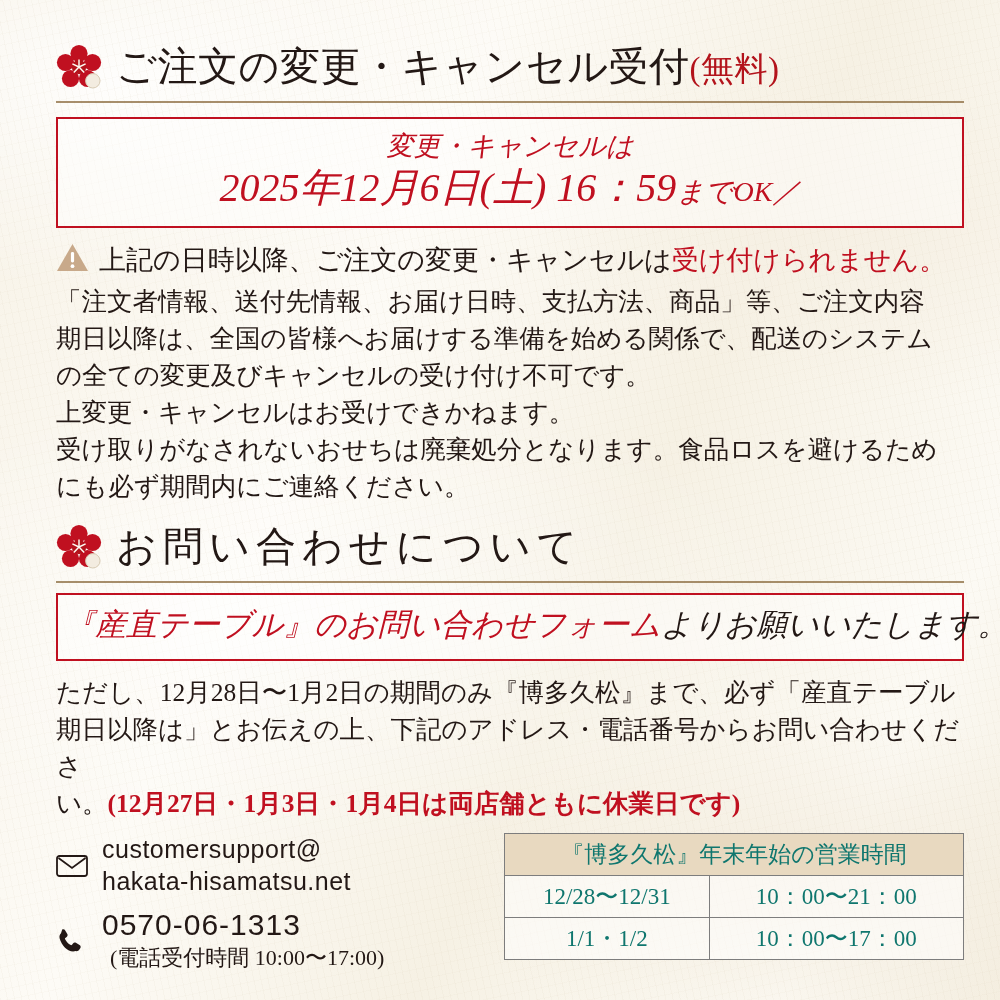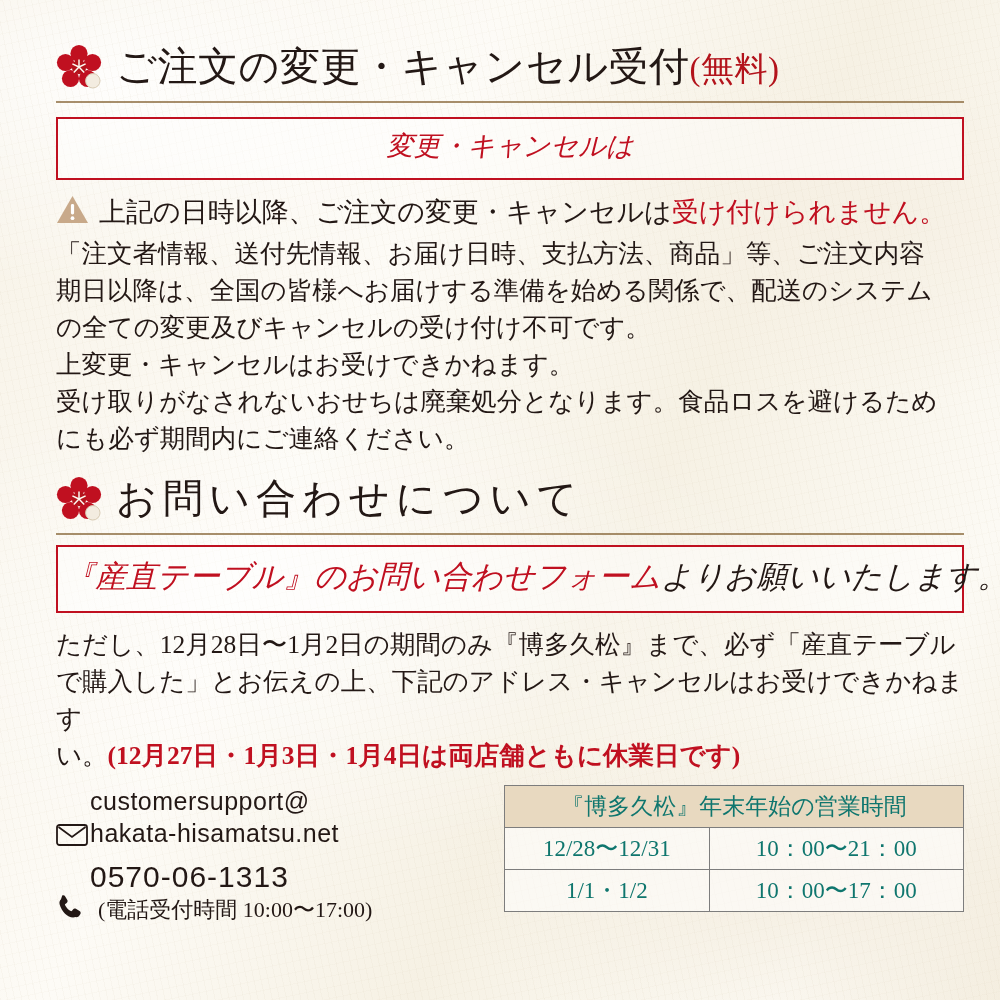--- a/index.html
+++ b/index.html
@@ -72,21 +72,21 @@
   .redbox2 .l2 { font-size: 31px; line-height: 1.3; color: #231815; white-space: nowrap; }
   .redbox2 .l2 .red { color: #c01020; }
 
   .note { font-size: 25.5px; line-height: 1.45; color: #231815; margin-top: 14px; }
   .note .red { color: #c01020; }
   .note .b { font-weight: bold; }
 
   
   .contact-row { display: flex; margin-top: 10px; gap: 18px; }
   .contact-left { flex: 0 0 430px; }
-  .cline { display: flex; align-items: flex-end; gap: 0; }
+  .cline { display: flex; align-items: center; gap: 12px; }
   .cicon { width: 34px; flex: 0 0 34px; padding-top: 6px; }
   .mailtxt { font-family: "Liberation Sans", sans-serif; font-size: 25px; line-height: 1.3; color: #231815; letter-spacing: .5px; }
   .teltxt { font-family: "Liberation Sans", sans-serif; font-size: 30px; color: #231815; letter-spacing: 1px; }
   .telnote { font-size: 22px; color: #231815; margin-left: 8px; margin-top: 1px; }
 
   
   .hours { flex: 1 1 auto; }
   table.hours-table { width: 100%; border-collapse: collapse; }
   table.hours-table th, table.hours-table td {
     border: 1px solid #7d7d7d;
@@ -128,20 +128,21 @@
         </g>
       </svg>
     </span>
     <span class="sec-title"><span>ご注文の変更・キャンセル受付</span><span class="free">(無料)</span></span>
   </div>
   <div class="rule"></div>
 
   <div style="height:14px"></div>
   <div class="redbox">
     <div class="l1">変更・キャンセルは</div>
+    <div class="l2"><span>2025年12月6日(土) 16：59</span><span class="sm ok">までOK</span><span class="sm">／</span></div>
   </div>
 
   <div class="warn">
     <span>
       <svg width="33" height="30" viewBox="0 0 33 30">
         <path d="M16.5 1 L32 28 L1 28 Z" fill="#c8a98a"></path>
         <rect x="14.9" y="9" width="3.2" height="10.5" rx="1.4" fill="#ffffff"></rect>
         <circle cx="16.5" cy="23.2" r="1.9" fill="#ffffff"></circle>
       </svg>
     </span>
@@ -182,21 +183,21 @@
     <span class="sec-title" style="letter-spacing:6px">お問い合わせについて</span>
   </div>
   <div class="rule"></div>
 
   <div class="redbox redbox2">
     <div class="l2"><span class="red">『産直テーブル』のお問い合わせフォーム</span><span>よりお願いいたします。</span></div>
   </div>
 
   <div class="note">
     <p style="margin:0">ただし、12月28日〜1月2日の期間のみ『博多久松』まで、必ず「産直テーブル</p>
-    <p style="margin:0">で購入した」とお伝えの上、下記のアドレス・キャンセルはお受けできかねます</p>
+    <p style="margin:0">期日以降は」とお伝えの上、下記のアドレス・電話番号からお問い合わせくださ</p>
     <p style="margin:0"><span>い。</span><span class="red b">(12月27日・1月3日・1月4日は両店舗ともに休業日です)</span></p>
   </div>
 
   <div class="contact-row">
     <div class="contact-left">
       <div class="cline">
         <span class="cicon">
           <svg width="32" height="22" viewBox="0 0 32 22">
             <rect x="1" y="1" width="30" height="20" rx="2.5" fill="none" stroke="#231815" stroke-width="1.8"></rect>
             <path d="M2.5 3 L16 13 L29.5 3" fill="none" stroke="#231815" stroke-width="1.8"></path>

